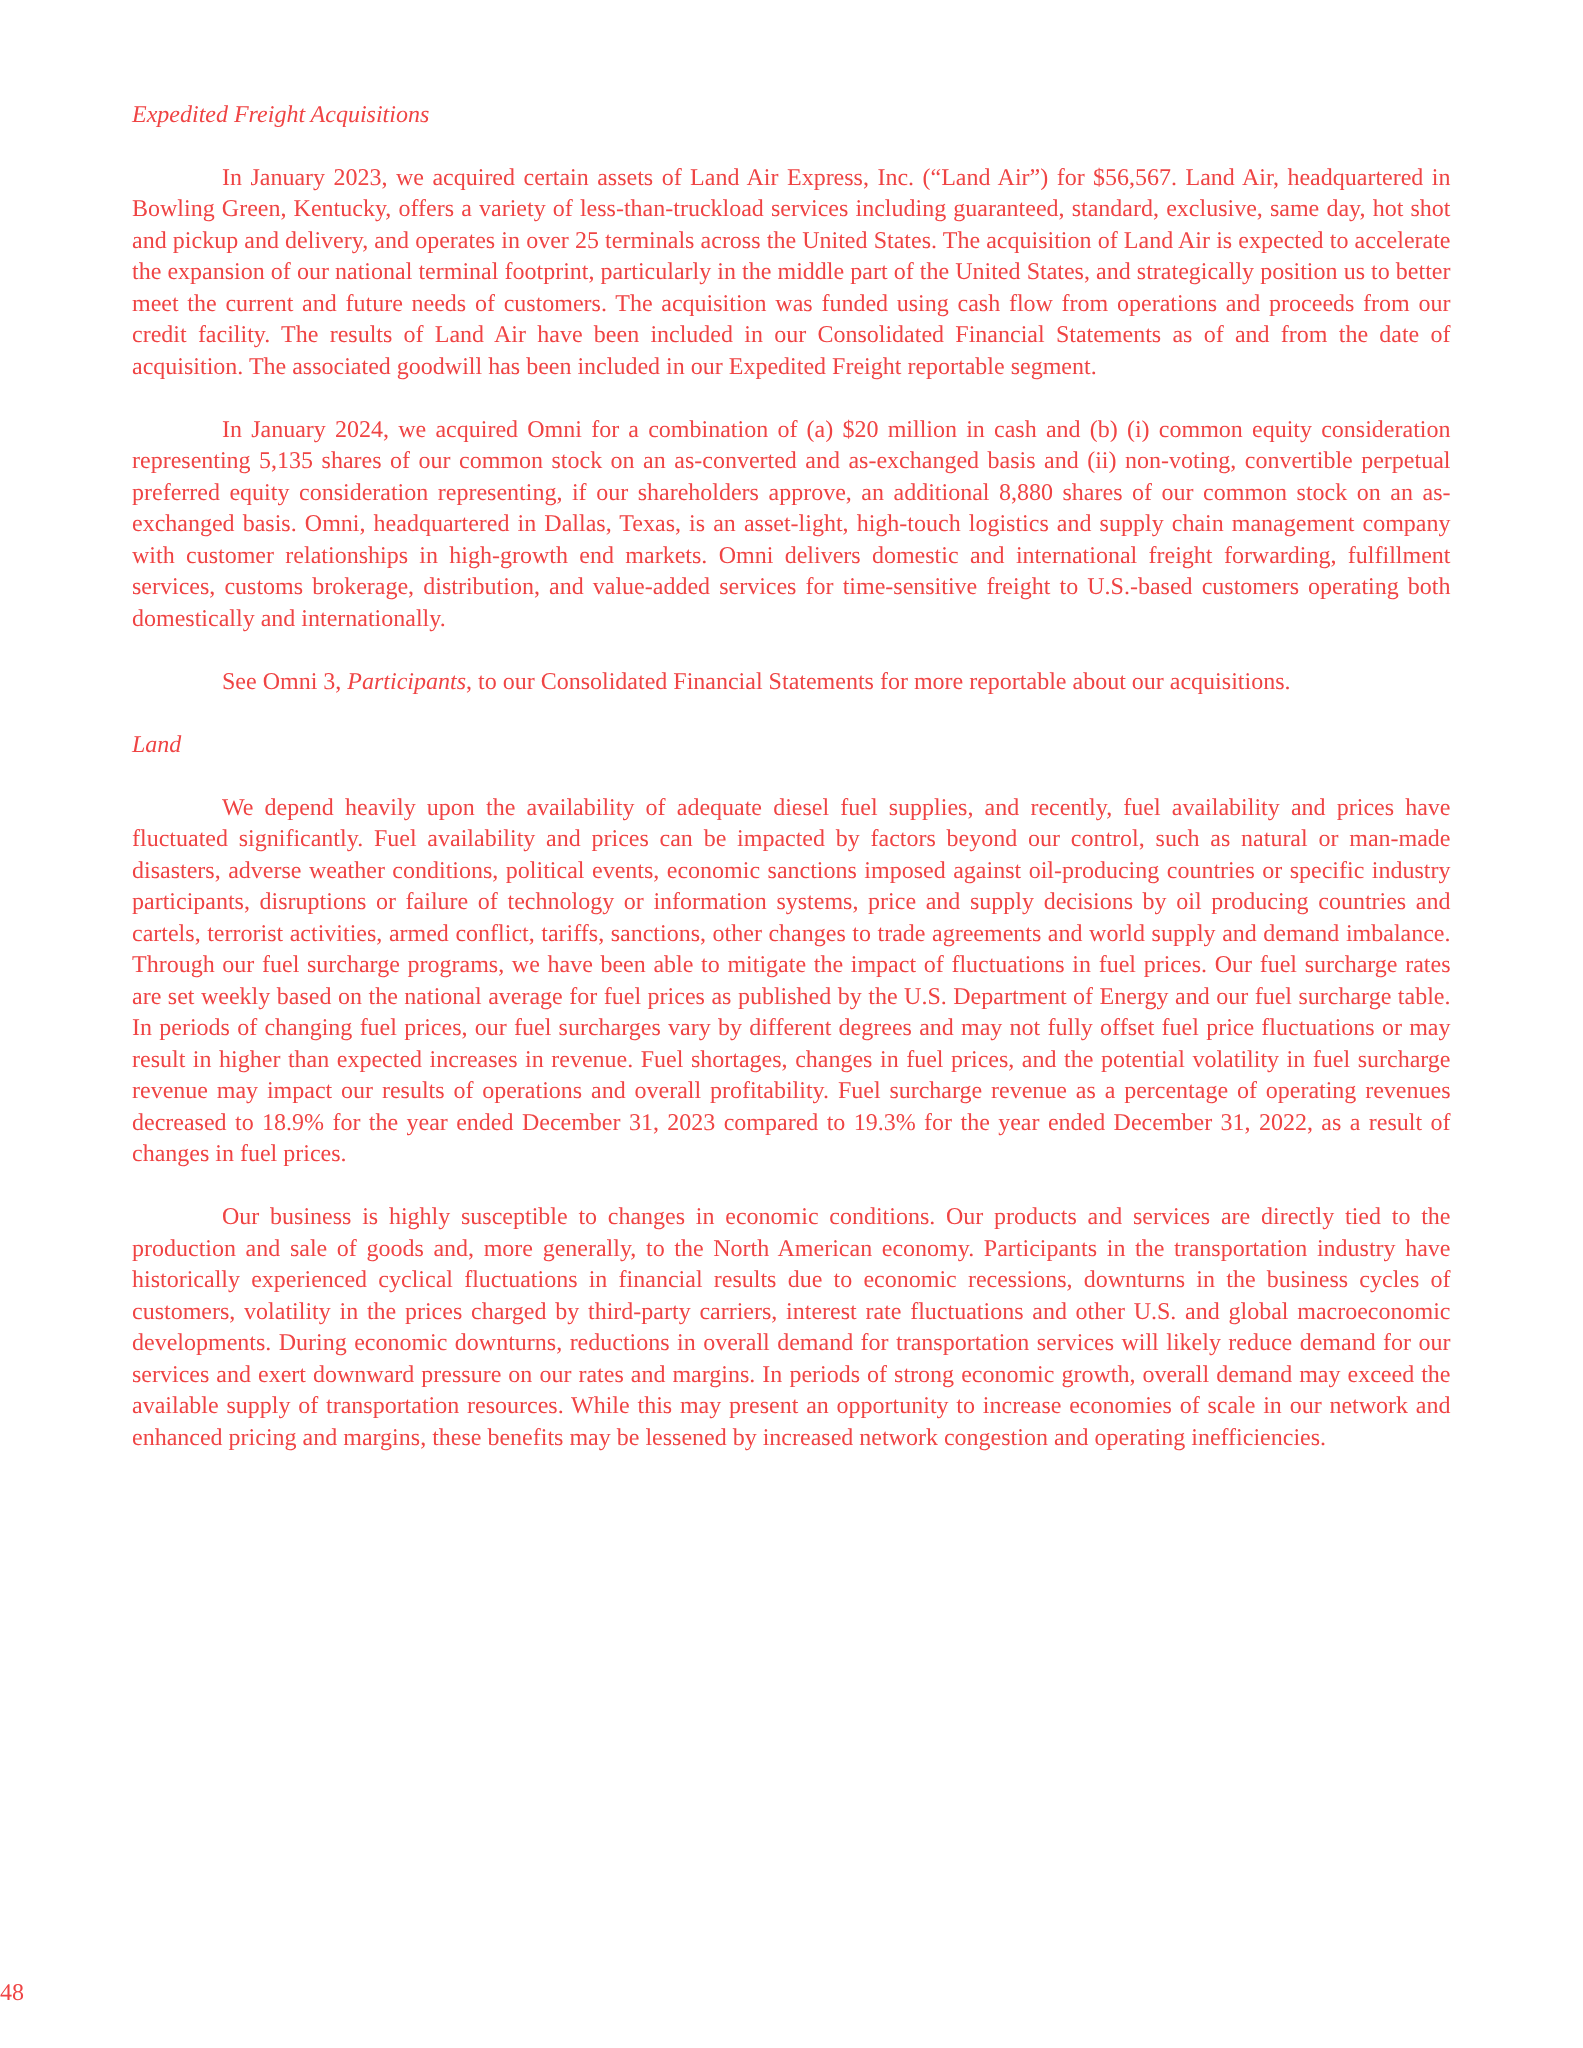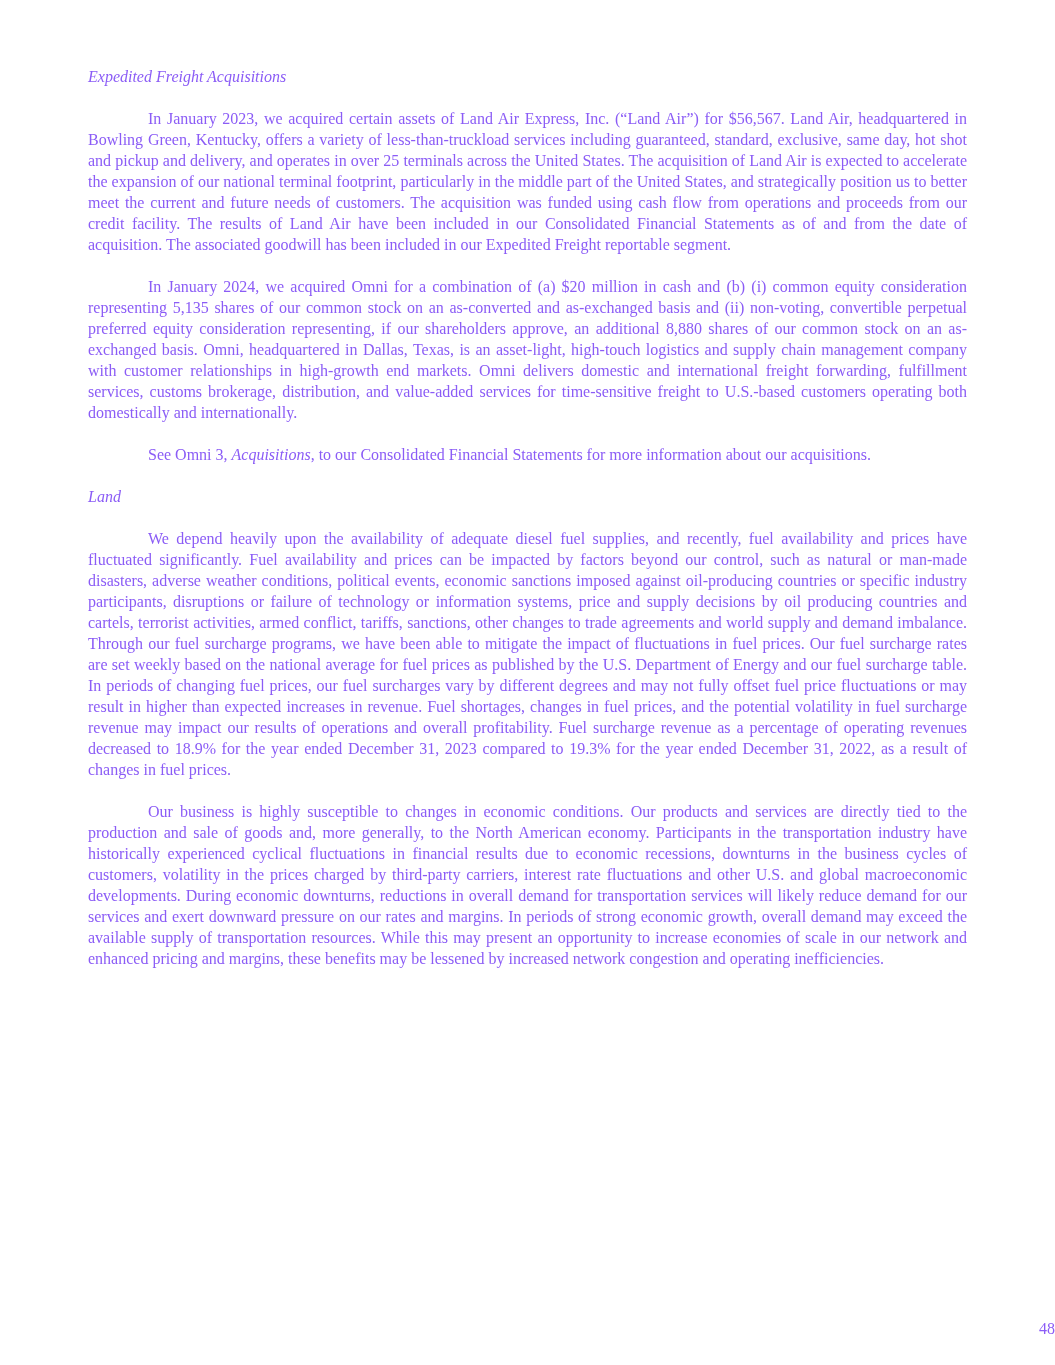--- a/index.html
+++ b/index.html
@@ -9,21 +9,21 @@
   }
   .page {
     position: relative;
     width: 1055px;
     height: 1365px;
     margin: 0 auto;
     background: #ffffff;
     font-family: "Liberation Serif", "DejaVu Serif", serif;
     font-size: 16px;
     line-height: 21px;
-    color: #8b5cf6;
+    color: #ef4444;
     box-sizing: border-box;
     overflow: hidden;
   }
   .content {
     padding: 66px 88px 0 88px;
   }
   .section-heading {
     font-style: italic;
     font-weight: normal;
     font-size: 16px;
@@ -37,36 +37,36 @@
     text-indent: 60px;
   }
   .italic {
     font-style: italic;
   }
   .page-number {
     position: absolute;
     bottom: 26px;
     left: 0;
     width: 100%;
-    text-align: right;
+    text-align: left;
     font-size: 16px;
     line-height: 21px;
   }
 </style>
 </head>
 <body>
 
 <div class="page">
   <div class="content">
 
     <h2 class="section-heading">Expedited Freight Acquisitions</h2>
     <p class="para">In January 2023, we acquired certain assets of Land Air Express, Inc. (“Land Air”) for $56,567. Land Air, headquartered in Bowling Green, Kentucky, offers a variety of less-than-truckload services including guaranteed, standard, exclusive, same day, hot shot and pickup and delivery, and operates in over 25 terminals across the United States. The acquisition of Land Air is expected to accelerate the expansion of our national terminal footprint, particularly in the middle part of the United States, and strategically position us to better meet the current and future needs of customers. The acquisition was funded using cash flow from operations and proceeds from our credit facility. The results of Land Air have been included in our Consolidated Financial Statements as of and from the date of acquisition. The associated goodwill has been included in our Expedited Freight reportable segment.</p>
 
     <p class="para">In January 2024, we acquired Omni for a combination of (a) $20 million in cash and (b) (i) common equity consideration representing 5,135 shares of our common stock on an as-converted and as-exchanged basis and (ii) non-voting, convertible perpetual preferred equity consideration representing, if our shareholders approve, an additional 8,880 shares of our common stock on an as-exchanged basis. Omni, headquartered in Dallas, Texas, is an asset-light, high-touch logistics and supply chain management company with customer relationships in high-growth end markets. Omni delivers domestic and international freight forwarding, fulfillment services, customs brokerage, distribution, and value-added services for time-sensitive freight to U.S.-based customers operating both domestically and internationally.</p>
-    <p class="para"><span>See Omni 3, </span><span class="italic">Acquisitions</span><span>, to our Consolidated Financial Statements for more information about our acquisitions.</span></p>
+    <p class="para"><span>See Omni 3, </span><span class="italic">Participants</span><span>, to our Consolidated Financial Statements for more reportable about our acquisitions.</span></p>
 
     <h2 class="section-heading">Land</h2>
     <p class="para">We depend heavily upon the availability of adequate diesel fuel supplies, and recently, fuel availability and prices have fluctuated significantly. Fuel availability and prices can be impacted by factors beyond our control, such as natural or man-made disasters, adverse weather conditions, political events, economic sanctions imposed against oil-producing countries or specific industry participants, disruptions or failure of technology or information systems, price and supply decisions by oil producing countries and cartels, terrorist activities, armed conflict, tariffs, sanctions, other changes to trade agreements and world supply and demand imbalance. Through our fuel surcharge programs, we have been able to mitigate the impact of fluctuations in fuel prices. Our fuel surcharge rates are set weekly based on the national average for fuel prices as published by the U.S. Department of Energy and our fuel surcharge table. In periods of changing fuel prices, our fuel surcharges vary by different degrees and may not fully offset fuel price fluctuations or may result in higher than expected increases in revenue. Fuel shortages, changes in fuel prices, and the potential volatility in fuel surcharge revenue may impact our results of operations and overall profitability. Fuel surcharge revenue as a percentage of operating revenues decreased to 18.9% for the year ended December 31, 2023 compared to 19.3% for the year ended December 31, 2022, as a result of changes in fuel prices.</p>
 
     <p class="para">Our business is highly susceptible to changes in economic conditions. Our products and services are directly tied to the production and sale of goods and, more generally, to the North American economy. Participants in the transportation industry have historically experienced cyclical fluctuations in financial results due to economic recessions, downturns in the business cycles of customers, volatility in the prices charged by third-party carriers, interest rate fluctuations and other U.S. and global macroeconomic developments. During economic downturns, reductions in overall demand for transportation services will likely reduce demand for our services and exert downward pressure on our rates and margins. In periods of strong economic growth, overall demand may exceed the available supply of transportation resources. While this may present an opportunity to increase economies of scale in our network and enhanced pricing and margins, these benefits may be lessened by increased network congestion and operating inefficiencies.</p>
 
   </div>
 
   <div class="page-number">48</div>
 </div>

